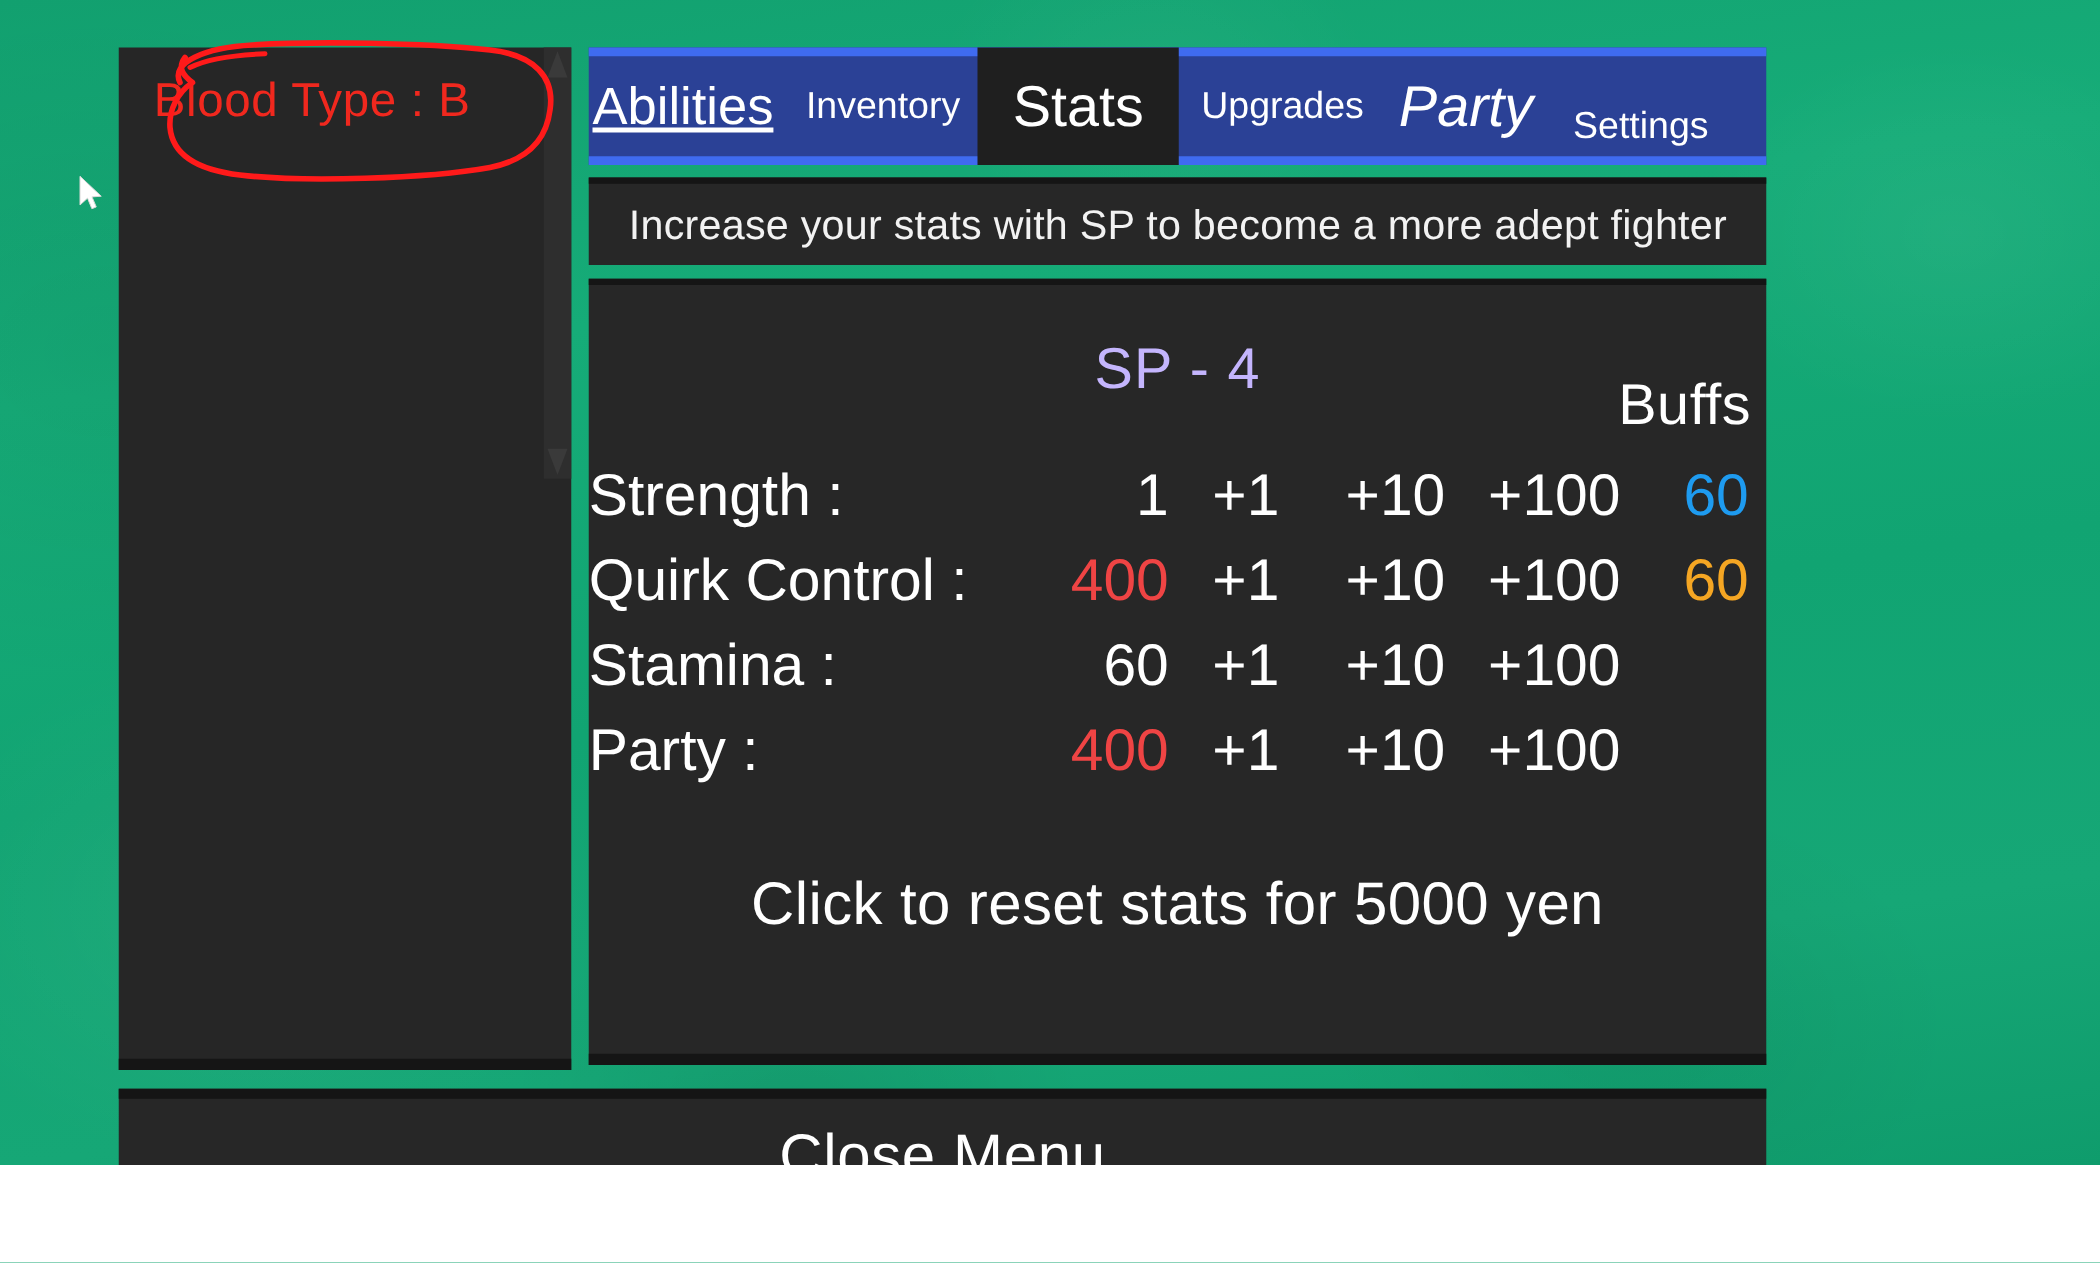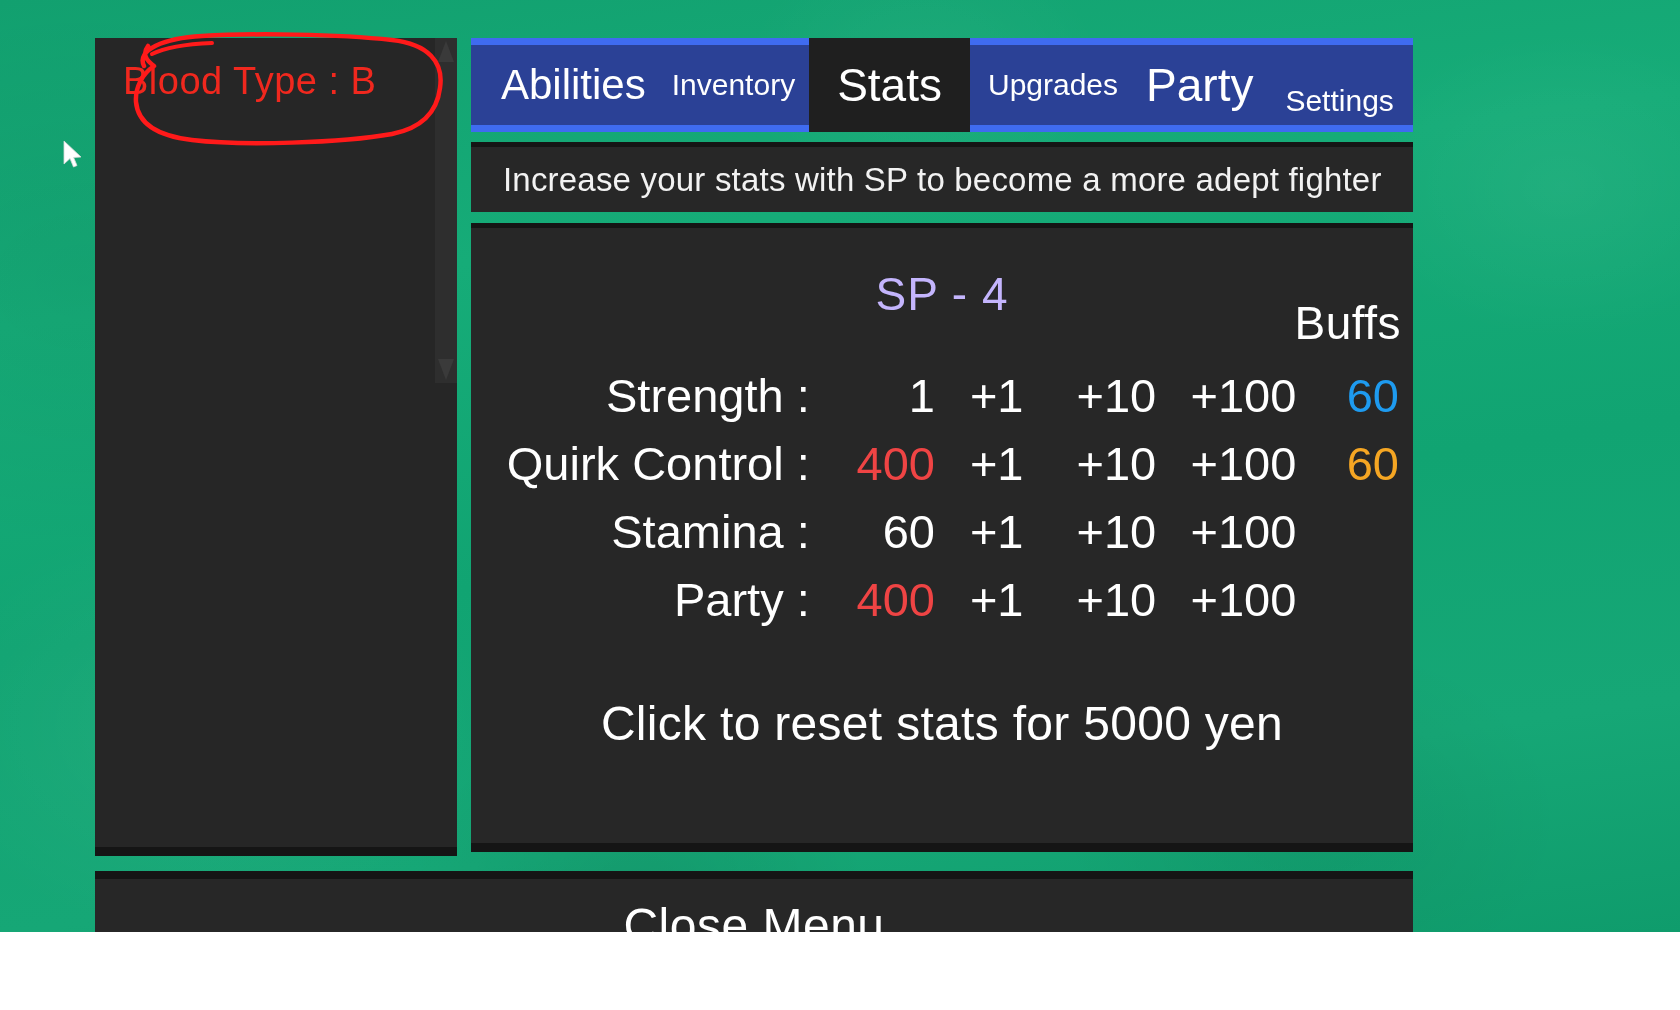--- a/index.html
+++ b/index.html
@@ -87,25 +87,25 @@
   }
   .tab.active {
     background:#1f1f1f;
     margin-top:-7px; margin-bottom:-7px;
     height:calc(100% + 14px);
   }
   .tab.sz-lg { font-size:42px; }
   .tab.sz-md { font-size:30px; }
   .tab.sz-xl { font-size:46px; }
 
-  #tab-abilities { padding:0 16px 0 30px; }
+  #tab-abilities { padding:0 16px 0 3px;text-decoration:underline; }
   #tab-inventory { padding:0 14px 0 10px; }
   #tab-stats     { padding:0 28px; }
   #tab-upgrades  { padding:0 12px 0 18px;align-items:center; }
-  #tab-party     { padding:0 20px 0 16px; }
+  #tab-party     { padding:0 20px 0 16px;font-style:italic; }
   #tab-settings  { padding:0 14px 0 12px;margin-top:32px; }
 
   
   #desc-banner {
     margin-top:10px;
     height:70px;
     background:#272727;
     border-top:5px solid #151515;
     display:flex; align-items:center;
     padding-left:32px;
@@ -137,21 +137,21 @@
   #stat-rows {
     position:absolute; top:140px; left:0; right:0;
   }
   .stat-row {
     display:flex; align-items:baseline;
     height:68px;
     font-size:47px;
     color:#ffffff;
     white-space:nowrap;
   }
-  .stat-name   { width:368px; text-align:right; }
+  .stat-name   { width:368px; text-align:left; }
   .stat-value  { width:136px; text-align:right; }
   .stat-btn    { text-align:center; }
   .btn-p1      { width:134px; }
   .btn-p10     { width:126px; }
   .btn-p100    { width:150px; }
   .stat-buff   { width:108px; text-align:right; padding-right:14px; }
 
   .val-orange { color:#ef4444; }
   .val-white  { color:#ffffff; }
   .buff-blue  { color:#1e9bf0; }

